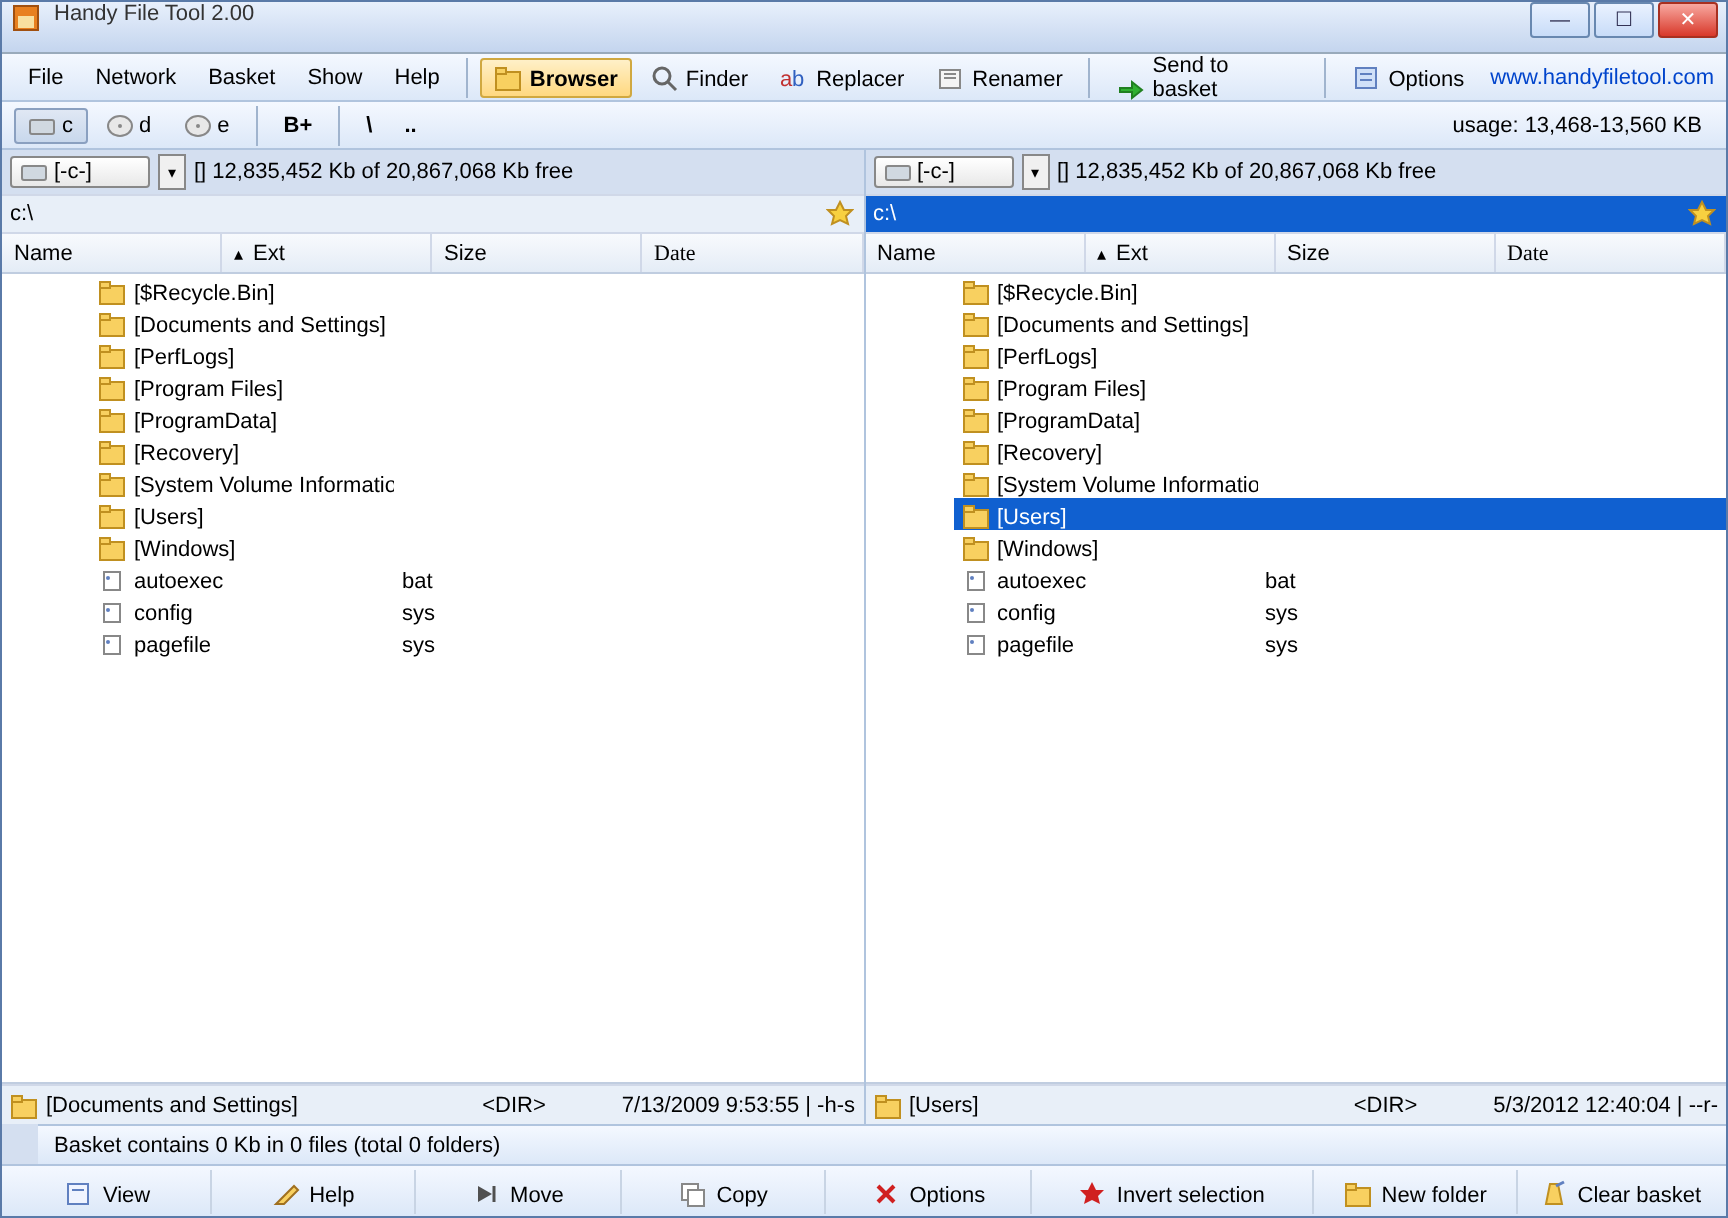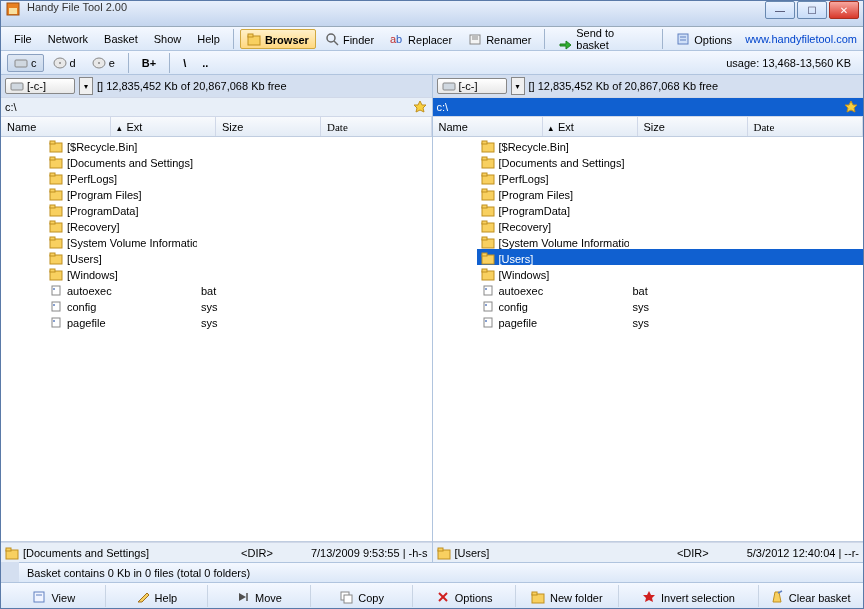--- a/index.html
+++ b/index.html
@@ -454,33 +454,33 @@
       </svg>
       <span>Copy</span>
     </div>
   <div class="bbtn">
       <svg width="14" height="14">
         <line x1="3" y1="3" x2="11" y2="11" stroke="#d02020" stroke-width="2"></line>
         <line x1="11" y1="3" x2="3" y2="11" stroke="#d02020" stroke-width="2"></line>
       </svg>
       <span>Options</span>
     </div>
+  <div class="bbtn" style="flex:1.4">
+      <svg width="14" height="14">
+        <path d="M7 1 L9 5 L13 5 L10 8 L11 12 L7 10 L3 12 L4 8 L1 5 L5 5 Z" fill="#d02020"></path>
+      </svg>
+      <span>Invert selection</span>
+    </div>
   <div class="bbtn">
       <svg width="14" height="14">
         <rect x="1" y="4" width="12" height="9" fill="#f8d060" stroke="#c09020"></rect>
         <rect x="1" y="2" width="5" height="3" fill="#f8d060" stroke="#c09020"></rect>
       </svg>
       <span>New folder</span>
     </div>
-  <div class="bbtn" style="flex:1.4">
-      <svg width="14" height="14">
-        <path d="M7 1 L9 5 L13 5 L10 8 L11 12 L7 10 L3 12 L4 8 L1 5 L5 5 Z" fill="#d02020"></path>
-      </svg>
-      <span>Invert selection</span>
-    </div>
   <div class="bbtn">
       <svg width="14" height="14">
         <path d="M5 2 L3 12 L11 12 L9 2 Z" fill="#f8d060" stroke="#c09020"></path>
         <path d="M8 3 L12 1" stroke="#6080c0" stroke-width="1.5"></path>
       </svg>
       <span>Clear basket</span>
     </div>
 </div>
 
 </body></html>

